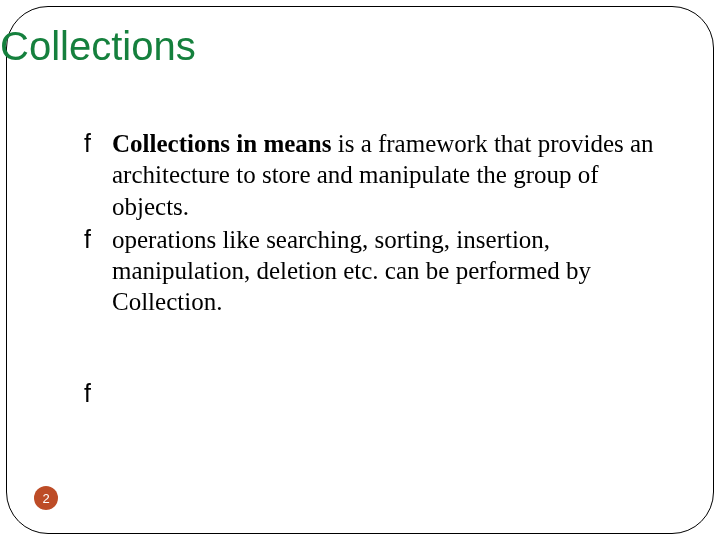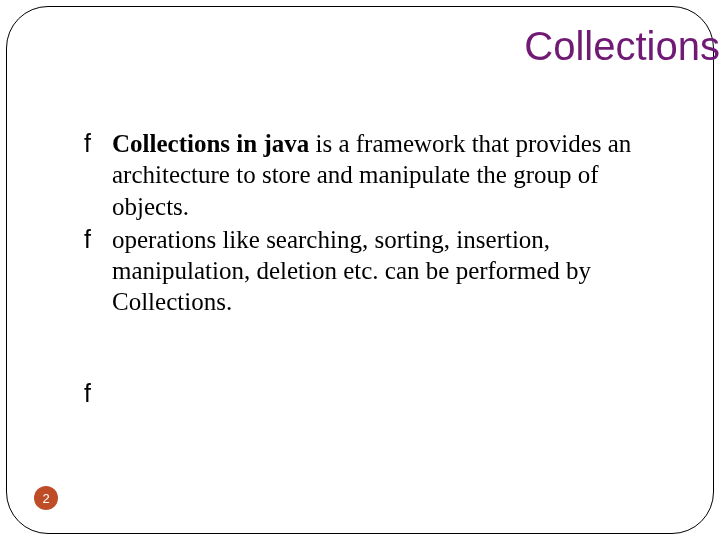--- a/index.html
+++ b/index.html
@@ -13,25 +13,25 @@
   .frame {
     position: absolute;
     top: 6px; left: 6px; right: 6px; bottom: 6px;
     border: 1.5px solid #000;
     border-radius: 42px;
   }
   .title {
     position: absolute;
     top: 24px;
     left: 0; right: 0;
-    text-align: right;
+    text-align: left;
     font-family: Arial, Helvetica, sans-serif;
     font-size: 40px;
     font-weight: 400;
-    color: #701a75;
+    color: #15803d;
   }
   .content {
     position: absolute;
     top: 128px;
     left: 84px;
     right: 60px;
     font-size: 25px;
     line-height: 1.25;
     color: #000;
   }
@@ -69,25 +69,25 @@
 <body>
 
 <div class="slide">
   <div class="frame"></div>
 
   <div class="title">Collections</div>
 
   <div class="content">
     <div class="bullet">
       <span class="glyph">f</span>
-      <span class="bold">Collections in java</span><span> is a framework that provides an architecture to store and manipulate the group of objects.</span>
+      <span class="bold">Collections in means</span><span> is a framework that provides an architecture to store and manipulate the group of objects.</span>
     </div>
     <div class="bullet">
       <span class="glyph">f</span>
-      <span class="bold"></span><span>operations like searching, sorting, insertion, manipulation, deletion etc. can be performed by Collections.</span>
+      <span class="bold"></span><span>operations like searching, sorting, insertion, manipulation, deletion etc. can be performed by Collection.</span>
     </div>
     <div class="gap"></div>
     <div class="bullet">
       <span class="glyph">f</span>
       <span class="bold"></span>
     </div>
   </div>
 
   <div class="pagenum">
     <span>2</span>

